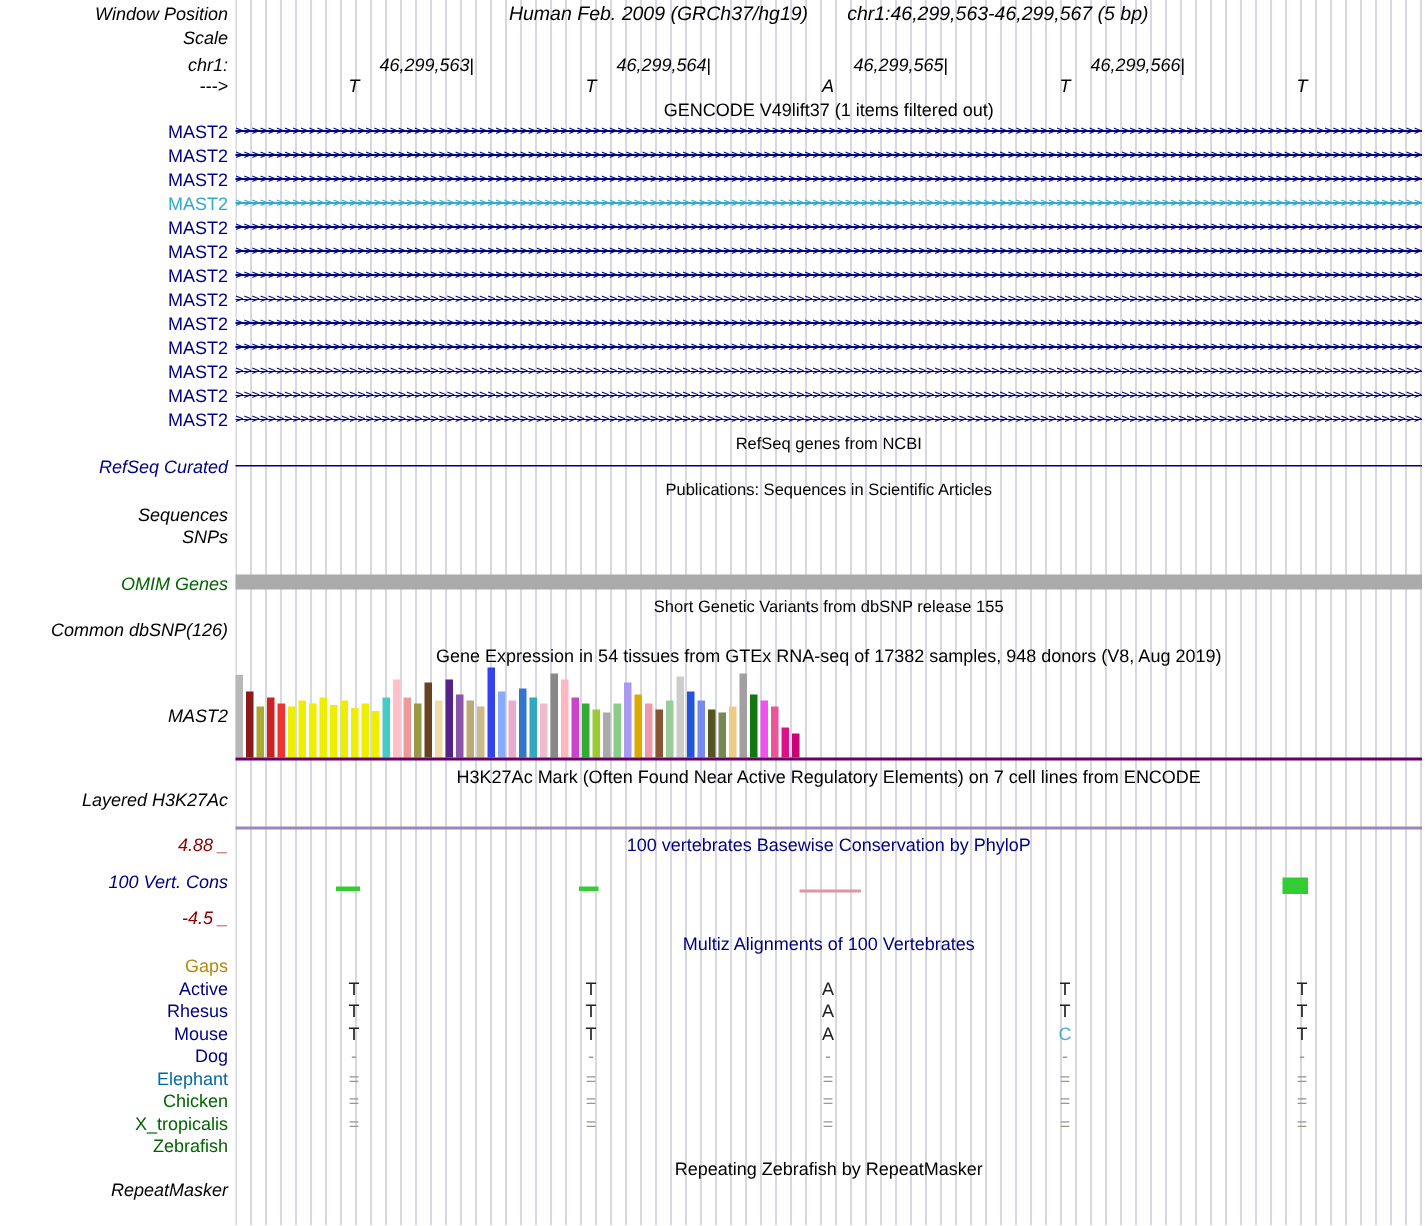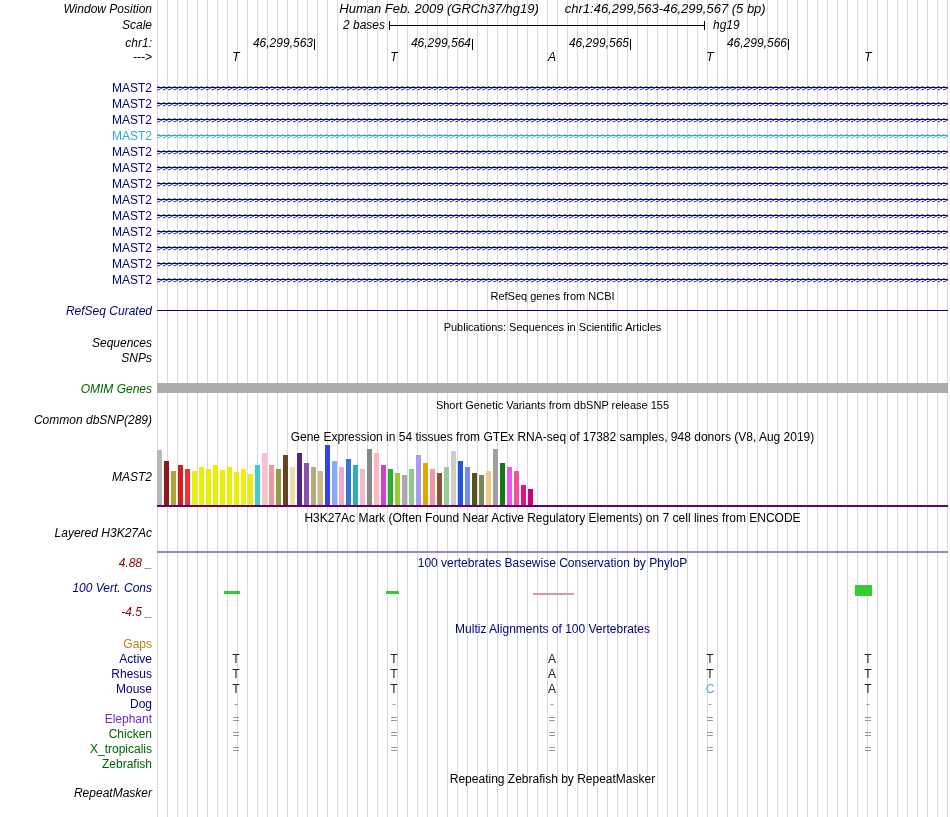--- a/index.html
+++ b/index.html
@@ -56,27 +56,20 @@
   <div class="row" style="top:2px">
     <div class="lbl">Window Position</div>
     <div class="main flexcenter">
       <span>Human Feb. 2009 (GRCh37/hg19)</span>
       <span>chr1:46,299,563-46,299,567 (5 bp)</span>
     </div>
   </div>
 
   <div class="row" style="top:18px">
     <div class="lbl">Scale</div>
-    <div class="main">
-      <span style="position:absolute;right:563px;top:0">2 bases</span>
-      <div class="scale-bar" style="left:232px;width:316px">
-        <div class="scale-line"></div>
-      </div>
-      <span style="position:absolute;left:556px;top:0">hg19</span>
-    </div>
   </div>
 
   <div class="row" style="top:36px">
     <div class="lbl">chr1:</div>
     <div class="main">
       <span class="ruler-num" style="right:633px"><span>46,299,563</span><span class="tick"></span></span>
       <span class="ruler-num" style="right:475px"><span>46,299,564</span><span class="tick"></span></span>
       <span class="ruler-num" style="right:317px"><span>46,299,565</span><span class="tick"></span></span>
       <span class="ruler-num" style="right:159px"><span>46,299,566</span><span class="tick"></span></span>
     </div>
@@ -86,20 +79,21 @@
     <div class="lbl">---&gt;</div>
     <div class="main">
       <span class="base-cell" style="left:71px">T</span>
       <span class="base-cell" style="left:229px">T</span>
       <span class="base-cell" style="left:387px">A</span>
       <span class="base-cell" style="left:545px">T</span>
       <span class="base-cell" style="left:703px">T</span>
     </div>
   </div>
 
+  <div class="center-header" style="top:66px">GENCODE V49lift37 (1 items filtered out)</div>
   <div>
       <div class="tx-row" style="top: 80px;">
         <div class="lbl" style="color: rgb(0, 0, 128);">MAST2</div>
         <div class="arrows" style="color: rgb(0, 0, 128);">&gt;&gt;&gt;&gt;&gt;&gt;&gt;&gt;&gt;&gt;&gt;&gt;&gt;&gt;&gt;&gt;&gt;&gt;&gt;&gt;&gt;&gt;&gt;&gt;&gt;&gt;&gt;&gt;&gt;&gt;&gt;&gt;&gt;&gt;&gt;&gt;&gt;&gt;&gt;&gt;&gt;&gt;&gt;&gt;&gt;&gt;&gt;&gt;&gt;&gt;&gt;&gt;&gt;&gt;&gt;&gt;&gt;&gt;&gt;&gt;&gt;&gt;&gt;&gt;&gt;&gt;&gt;&gt;&gt;&gt;&gt;&gt;&gt;&gt;&gt;&gt;&gt;&gt;&gt;&gt;&gt;&gt;&gt;&gt;&gt;&gt;&gt;&gt;&gt;&gt;&gt;&gt;&gt;&gt;&gt;&gt;&gt;&gt;&gt;&gt;&gt;&gt;&gt;&gt;&gt;&gt;&gt;&gt;&gt;&gt;&gt;&gt;&gt;&gt;&gt;&gt;&gt;&gt;&gt;&gt;&gt;&gt;&gt;&gt;&gt;&gt;&gt;&gt;&gt;&gt;&gt;&gt;&gt;&gt;&gt;&gt;&gt;&gt;&gt;&gt;&gt;&gt;&gt;&gt;&gt;&gt;&gt;&gt;&gt;&gt;&gt;&gt;&gt;&gt;&gt;&gt;</div>
       </div>
       <div class="tx-row" style="top: 96px;">
         <div class="lbl" style="color: rgb(0, 0, 128);">MAST2</div>
         <div class="arrows" style="color: rgb(0, 0, 128);">&gt;&gt;&gt;&gt;&gt;&gt;&gt;&gt;&gt;&gt;&gt;&gt;&gt;&gt;&gt;&gt;&gt;&gt;&gt;&gt;&gt;&gt;&gt;&gt;&gt;&gt;&gt;&gt;&gt;&gt;&gt;&gt;&gt;&gt;&gt;&gt;&gt;&gt;&gt;&gt;&gt;&gt;&gt;&gt;&gt;&gt;&gt;&gt;&gt;&gt;&gt;&gt;&gt;&gt;&gt;&gt;&gt;&gt;&gt;&gt;&gt;&gt;&gt;&gt;&gt;&gt;&gt;&gt;&gt;&gt;&gt;&gt;&gt;&gt;&gt;&gt;&gt;&gt;&gt;&gt;&gt;&gt;&gt;&gt;&gt;&gt;&gt;&gt;&gt;&gt;&gt;&gt;&gt;&gt;&gt;&gt;&gt;&gt;&gt;&gt;&gt;&gt;&gt;&gt;&gt;&gt;&gt;&gt;&gt;&gt;&gt;&gt;&gt;&gt;&gt;&gt;&gt;&gt;&gt;&gt;&gt;&gt;&gt;&gt;&gt;&gt;&gt;&gt;&gt;&gt;&gt;&gt;&gt;&gt;&gt;&gt;&gt;&gt;&gt;&gt;&gt;&gt;&gt;&gt;&gt;&gt;&gt;&gt;&gt;&gt;&gt;&gt;&gt;&gt;&gt;&gt;</div>
       </div>
       <div class="tx-row" style="top: 112px;">
@@ -166,21 +160,21 @@
 
   <div class="row" style="top:382px;height:13px">
     <div class="lbl" style="color:var(--green)">OMIM Genes</div>
     <div class="main">
       <div style="position:absolute;top:1px;left:0;width:791px;height:10px;background:var(--omim_bar)"></div>
     </div>
   </div>
 
   <div class="center-header small" style="top:398px">Short Genetic Variants from dbSNP release 155</div>
   <div class="row" style="top:413px">
-    <div class="lbl">Common dbSNP(289)</div>
+    <div class="lbl">Common dbSNP(126)</div>
   </div>
 
   <div class="center-header" style="top:430px">Gene Expression in 54 tissues from GTEx RNA-seq of 17382 samples, 948 donors (V8, Aug 2019)</div>
   <div class="row" style="top:470px">
     <div class="lbl">MAST2</div>
   </div>
   <div class="gtex-bars">
       <div class="bar" style="height: 55px; background: rgb(184, 184, 184);"></div>
       <div class="bar" style="height: 44px; background: rgb(139, 26, 26);"></div>
       <div class="bar" style="height: 34px; background: rgb(170, 170, 51);"></div>
@@ -301,21 +295,21 @@
         <div class="lbl" style="color: rgb(0, 0, 128);">Dog</div>
         <div class="main">
           <span class="base-cell" style="left: 71px; color: rgb(153, 153, 136);">-</span>
           <span class="base-cell" style="left: 229px; color: rgb(153, 153, 136);">-</span>
           <span class="base-cell" style="left: 387px; color: rgb(153, 153, 136);">-</span>
           <span class="base-cell" style="left: 545px; color: rgb(153, 153, 136);">-</span>
           <span class="base-cell" style="left: 703px; color: rgb(153, 153, 136);">-</span>
         </div>
       </div>
       <div class="mz-row" style="top: 712px;">
-        <div class="lbl" style="color: #6d28d9;">Elephant</div>
+        <div class="lbl" style="color: #0369a1;">Elephant</div>
         <div class="main">
           <span class="base-cell" style="left: 71px; color: rgb(153, 153, 136);">=</span>
           <span class="base-cell" style="left: 229px; color: rgb(153, 153, 136);">=</span>
           <span class="base-cell" style="left: 387px; color: rgb(153, 153, 136);">=</span>
           <span class="base-cell" style="left: 545px; color: rgb(153, 153, 136);">=</span>
           <span class="base-cell" style="left: 703px; color: rgb(153, 153, 136);">=</span>
         </div>
       </div>
       <div class="mz-row" style="top: 727px;">
         <div class="lbl" style="color: rgb(0, 100, 0);">Chicken</div>

